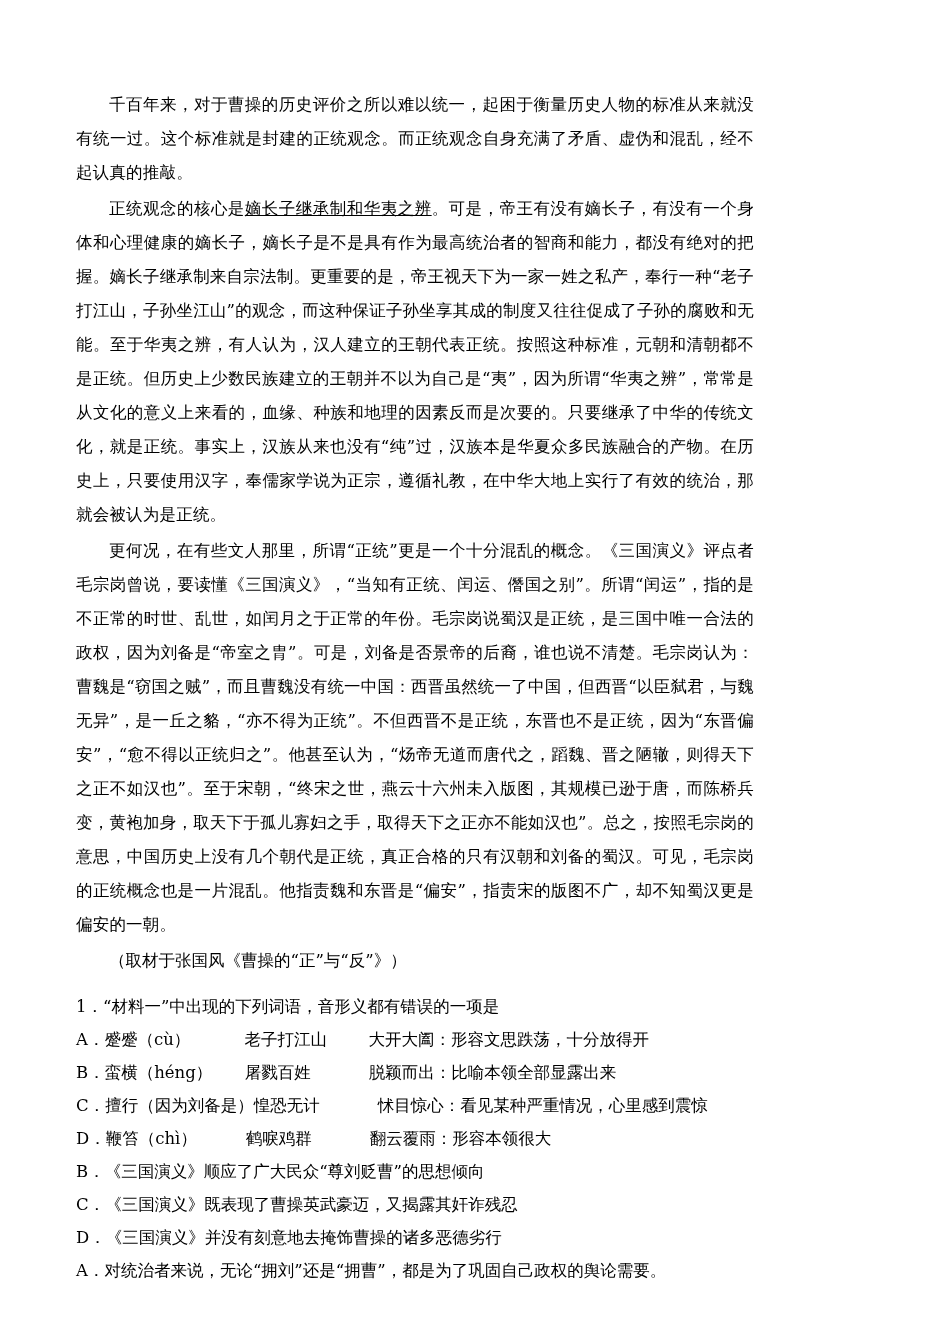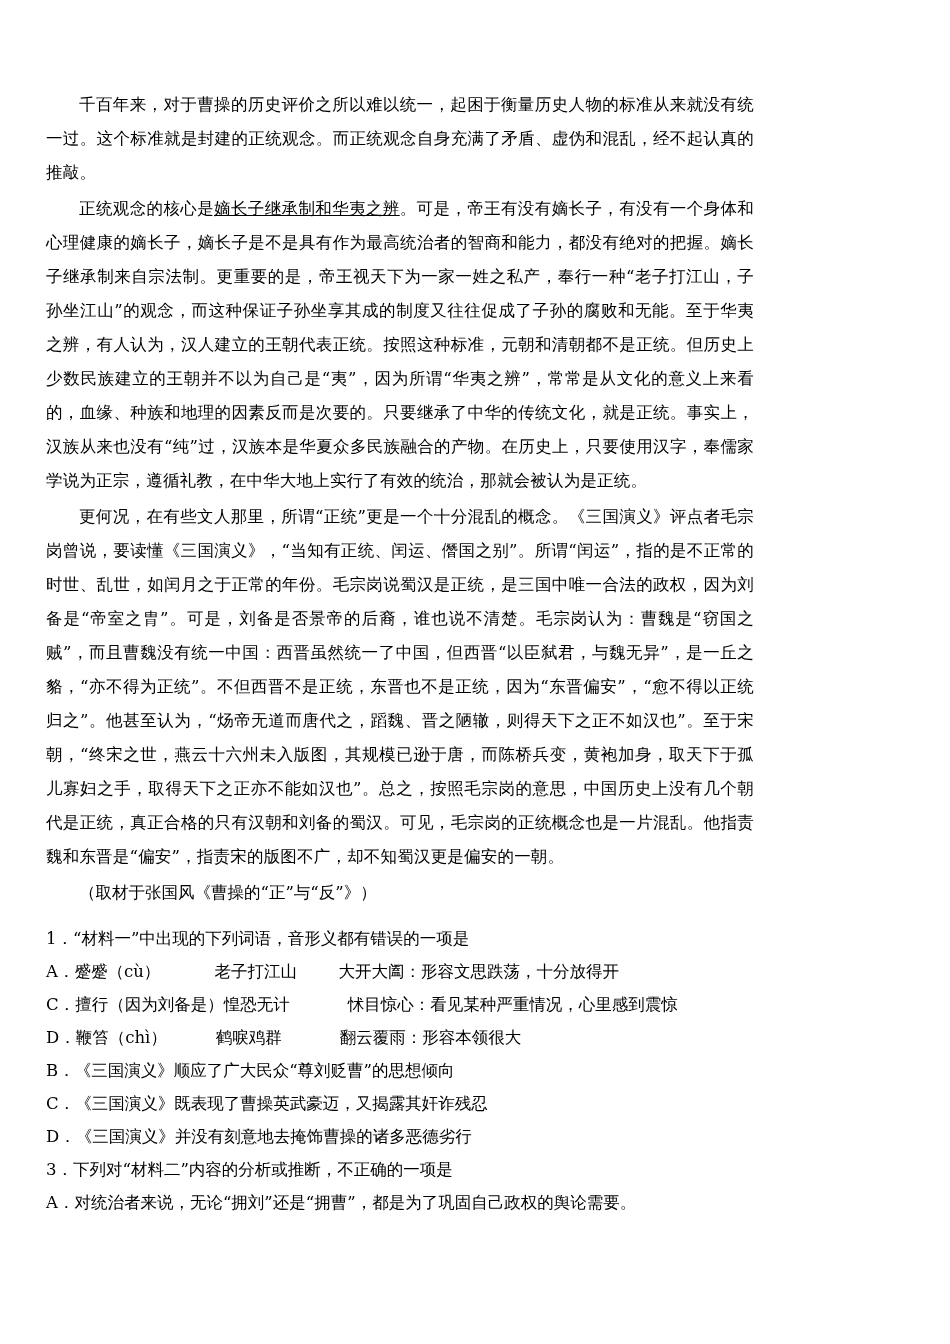--- a/index.html
+++ b/index.html
@@ -10,21 +10,21 @@
   body {
     width: 950px;
     min-height: 1344px;
     font-family: "DejaVu Serif", "Liberation Serif", serif;
     color: #000000;
   }
   .page {
     width: 826px;
     min-height: 1344px;
     box-sizing: border-box;
-    padding: 88px 72px 40px 46px;
+    padding: 88px 72px 40px 76px;
     position: relative;
   }
   .para {
     font-size: 16.5px;
     line-height: 2.06;
     text-align: justify;
     text-justify: inter-ideograph;
     margin: 0 0 2px 0;
     letter-spacing: 0.2px;
   }
@@ -77,23 +77,23 @@
   <p class="para indent2">千百年来，对于曹操的历史评价之所以难以统一，起困于衡量历史人物的标准从来就没有统一过。这个标准就是封建的正统观念。而正统观念自身充满了矛盾、虚伪和混乱，经不起认真的推敲。</p>
 
   <p class="para indent2"><span>正统观念的核心是</span><span class="u">嫡长子继承制和华夷之辨</span><span>。可是，帝王有没有嫡长子，有没有一个身体和心理健康的嫡长子，嫡长子是不是具有作为最高统治者的智商和能力，都没有绝对的把握。嫡长子继承制来自宗法制。更重要的是，帝王视天下为一家一姓之私产，奉行一种“老子打江山，子孙坐江山”的观念，而这种保证子孙坐享其成的制度又往往促成了子孙的腐败和无能。至于华夷之辨，有人认为，汉人建立的王朝代表正统。按照这种标准，元朝和清朝都不是正统。但历史上少数民族建立的王朝并不以为自己是“夷”，因为所谓“华夷之辨”，常常是从文化的意义上来看的，血缘、种族和地理的因素反而是次要的。只要继承了中华的传统文化，就是正统。事实上，汉族从来也没有“纯”过，汉族本是华夏众多民族融合的产物。在历史上，只要使用汉字，奉儒家学说为正宗，遵循礼教，在中华大地上实行了有效的统治，那就会被认为是正统。</span></p>
 
   <p class="para indent2">更何况，在有些文人那里，所谓“正统”更是一个十分混乱的概念。《三国演义》评点者毛宗岗曾说，要读懂《三国演义》，“当知有正统、闰运、僭国之别”。所谓“闰运”，指的是不正常的时世、乱世，如闰月之于正常的年份。毛宗岗说蜀汉是正统，是三国中唯一合法的政权，因为刘备是“帝室之胄”。可是，刘备是否景帝的后裔，谁也说不清楚。毛宗岗认为：曹魏是“窃国之贼”，而且曹魏没有统一中国：西晋虽然统一了中国，但西晋“以臣弑君，与魏无异”，是一丘之貉，“亦不得为正统”。不但西晋不是正统，东晋也不是正统，因为“东晋偏安”，“愈不得以正统归之”。他甚至认为，“炀帝无道而唐代之，蹈魏、晋之陋辙，则得天下之正不如汉也”。至于宋朝，“终宋之世，燕云十六州未入版图，其规模已逊于唐，而陈桥兵变，黄袍加身，取天下于孤儿寡妇之手，取得天下之正亦不能如汉也”。总之，按照毛宗岗的意思，中国历史上没有几个朝代是正统，真正合格的只有汉朝和刘备的蜀汉。可见，毛宗岗的正统概念也是一片混乱。他指责魏和东晋是“偏安”，指责宋的版图不广，却不知蜀汉更是偏安的一朝。</p>
 
   <p class="source">（取材于张国风《曹操的“正”与“反”》）</p>
 
   <p class="qline"><span>1．</span><span>“材料一”中出现的下列词语，音形义都有错误的一项是</span></p>
   <p class="opt"><span class="lab">A．</span><span class="c1">蹙蹙（cù）</span><span class="c2">老子打江山</span><span class="c3">大开大阖：形容文思跌荡，十分放得开</span></p>
+  <p class="opt"><span class="lab">B．</span><span class="c1">蛮横（héng）</span><span class="c2">屠戮百姓</span><span class="c3">脱颖而出：比喻本领全部显露出来</span></p>
   <p class="opt"><span class="lab">C．</span><span class="c1">擅行（因为刘备是）</span><span class="c2">惶恐无计</span><span class="c3">怵目惊心：看见某种严重情况，心里感到震惊</span></p>
   <p class="opt"><span class="lab">D．</span><span class="c1">鞭笞（chì）</span><span class="c2">鹤唳鸡群</span><span class="c3">翻云覆雨：形容本领很大</span></p>
 
   <p class="opt"><span class="lab">B．</span><span class="c3">《三国演义》顺应了广大民众“尊刘贬曹”的思想倾向</span></p>
   <p class="opt"><span class="lab">C．</span><span class="c3">《三国演义》既表现了曹操英武豪迈，又揭露其奸诈残忍</span></p>
   <p class="opt"><span class="lab">D．</span><span class="c3">《三国演义》并没有刻意地去掩饰曹操的诸多恶德劣行</span></p>
 
-  <p class="qline"><span>3．</span><span>下列对“材料二”内容的分析或推断，不正确的一项是</span></p>
   <p class="opt"><span class="lab">A．</span><span class="c3">对统治者来说，无论“拥刘”还是“拥曹”，都是为了巩固自己政权的舆论需要。</span></p>
 
 </div>
 
 </body></html>

